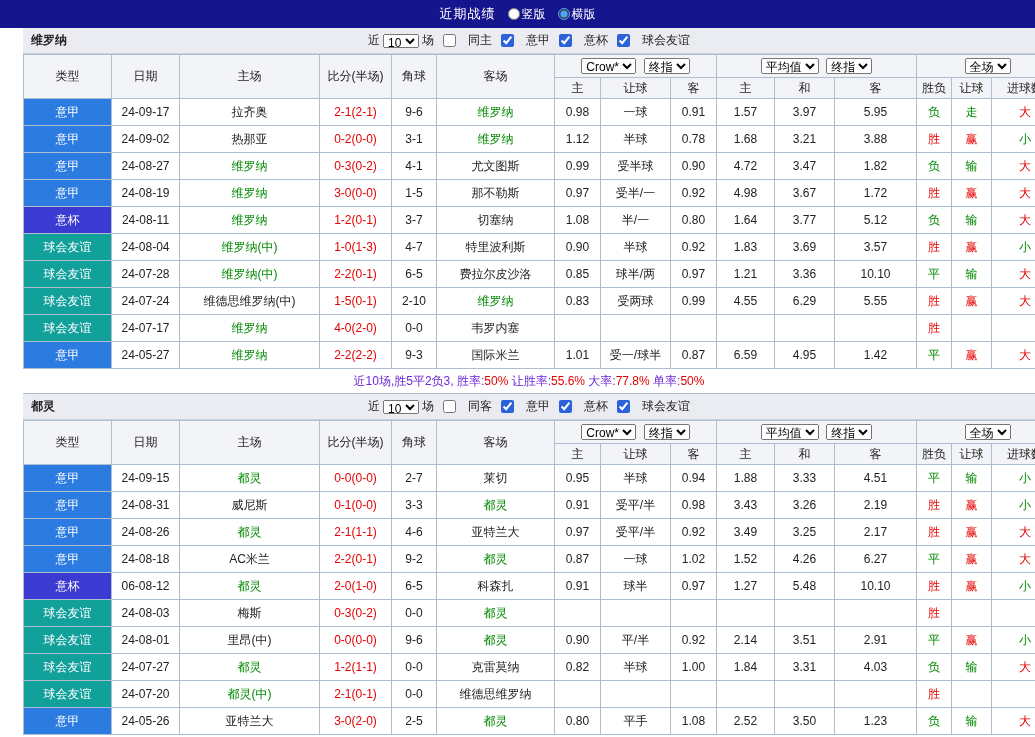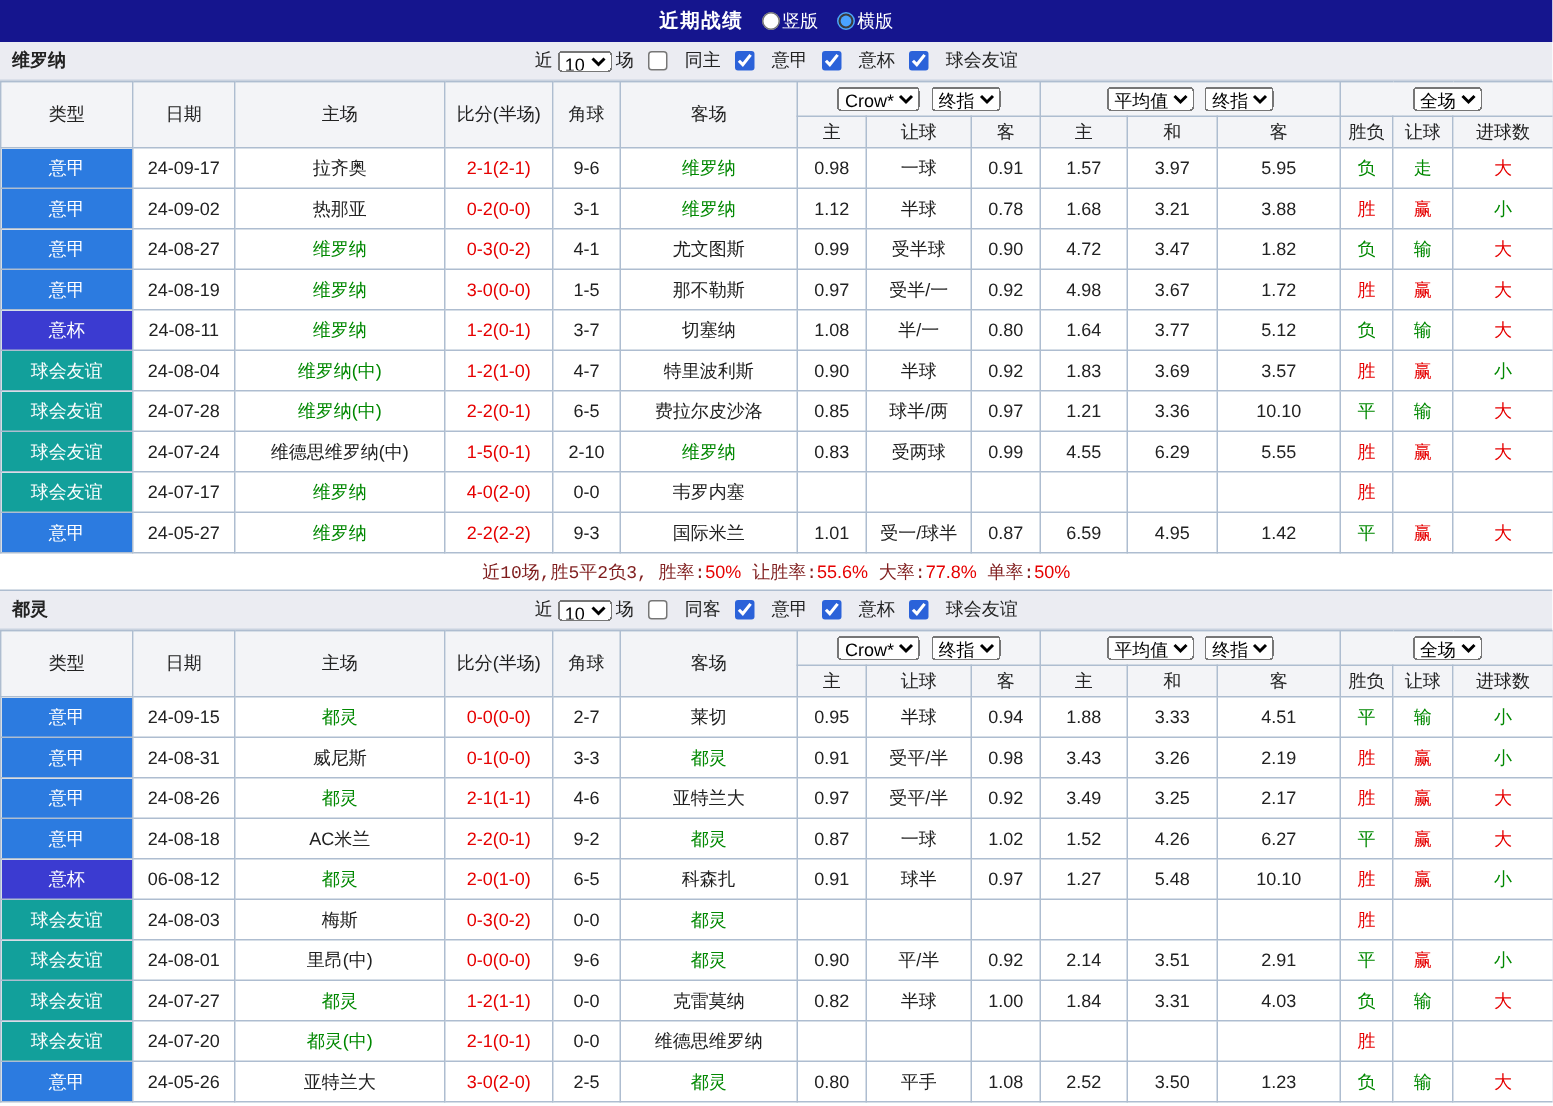--- a/index.html
+++ b/index.html
@@ -4,24 +4,24 @@
 <style>
   html,body{margin:0;padding:0;}
   body{
     width:1035px;height:737px;overflow:hidden;background:#fff;
     font-family:"Liberation Sans","DejaVu Sans",sans-serif;font-size:12px;color:#222;
   }
   .topbar{
     height:28px;background:#15158e;display:flex;align-items:center;justify-content:center;
     gap:12px;color:#fff;
   }
-  .topbar .title{font-weight:bold;font-size:13px;letter-spacing:1px;}
+  .topbar .title{font-weight:normal;font-size:13px;letter-spacing:1px;}
   .topbar label{display:inline-flex;align-items:center;gap:2px;cursor:pointer;}
   .topbar input{accent-color:#4aa3ff;width:12px;height:12px;margin:0;}
-  section{display:block;}
+  section{display:block;padding-left:23px;}
   .team-bar{
     height:25px;background:#ebecf2;position:relative;
     display:flex;align-items:center;justify-content:center;
     border-bottom:1px solid #c9d2df;
   }
   .team-name{position:absolute;left:8px;font-weight:bold;color:#222;}
   .filter{display:flex;align-items:center;gap:3px;}
   .filter select{font-size:12px;height:14px;}
   .filter label{display:inline-flex;align-items:center;gap:12px;margin-left:6px;cursor:pointer;}
   .filter input[type=checkbox]{width:13px;height:13px;margin:0;accent-color:#2b62d9;}
@@ -40,21 +40,21 @@
   td.type.b{background:#3b3bd1;}
   td.type.f{background:#12a09b;}
   td.team.focus{color:#008800;}
   td.score{color:#e60000;}
   td.red{color:#e60000;}
   td.green{color:#008800;}
   .summary{
     height:24px;line-height:24px;text-align:center;
     border-bottom:1px solid #aebdd0;font-size:12px;
   }
-  .summary .seg-dark{color:#7f1d1d;font-family:Liberation Mono, monospace;}
+  .summary .seg-dark{color:#6d28d9;}
   .summary .seg-red{color:#e60000;}
 </style>
 </head>
 <body>
 
 <div class="topbar">
   <span class="title">近期战绩</span>
   <label>
     <input type="radio" name="layout" style="">
     <span>竖版</span>
@@ -226,21 +226,21 @@
           <td>3.77</td>
           <td>5.12</td>
           <td class="green">负</td>
           <td class="green">输</td>
           <td class="red">大</td>
         </tr>
         <tr>
           <td class="type f">球会友谊</td>
           <td class="date">24-08-04</td>
           <td class="team focus">维罗纳(中)</td>
-          <td class="score">1-2(1-0)</td>
+          <td class="score">1-0(1-3)</td>
           <td>4-7</td>
           <td class="team">特里波利斯</td>
           <td>0.90</td>
           <td>半球</td>
           <td>0.92</td>
           <td>1.83</td>
           <td>3.69</td>
           <td>3.57</td>
           <td class="red">胜</td>
           <td class="red">赢</td>

